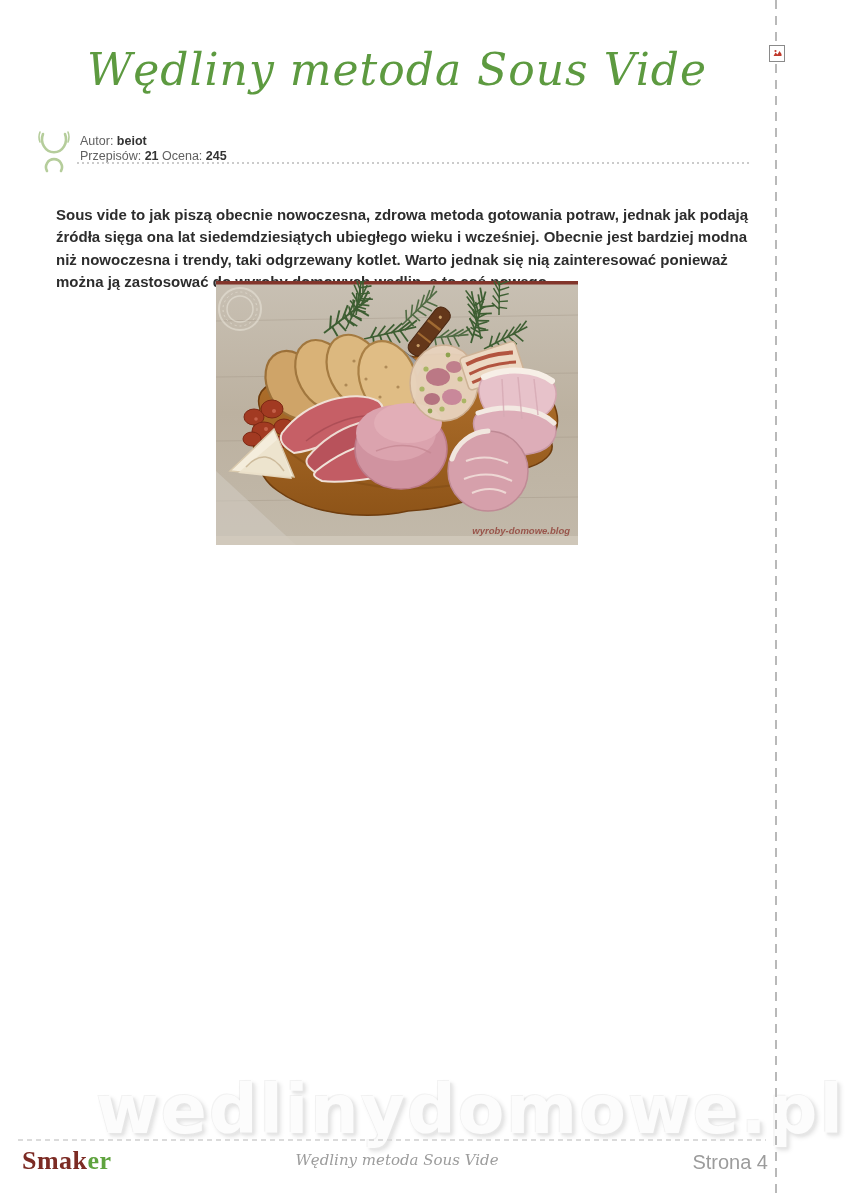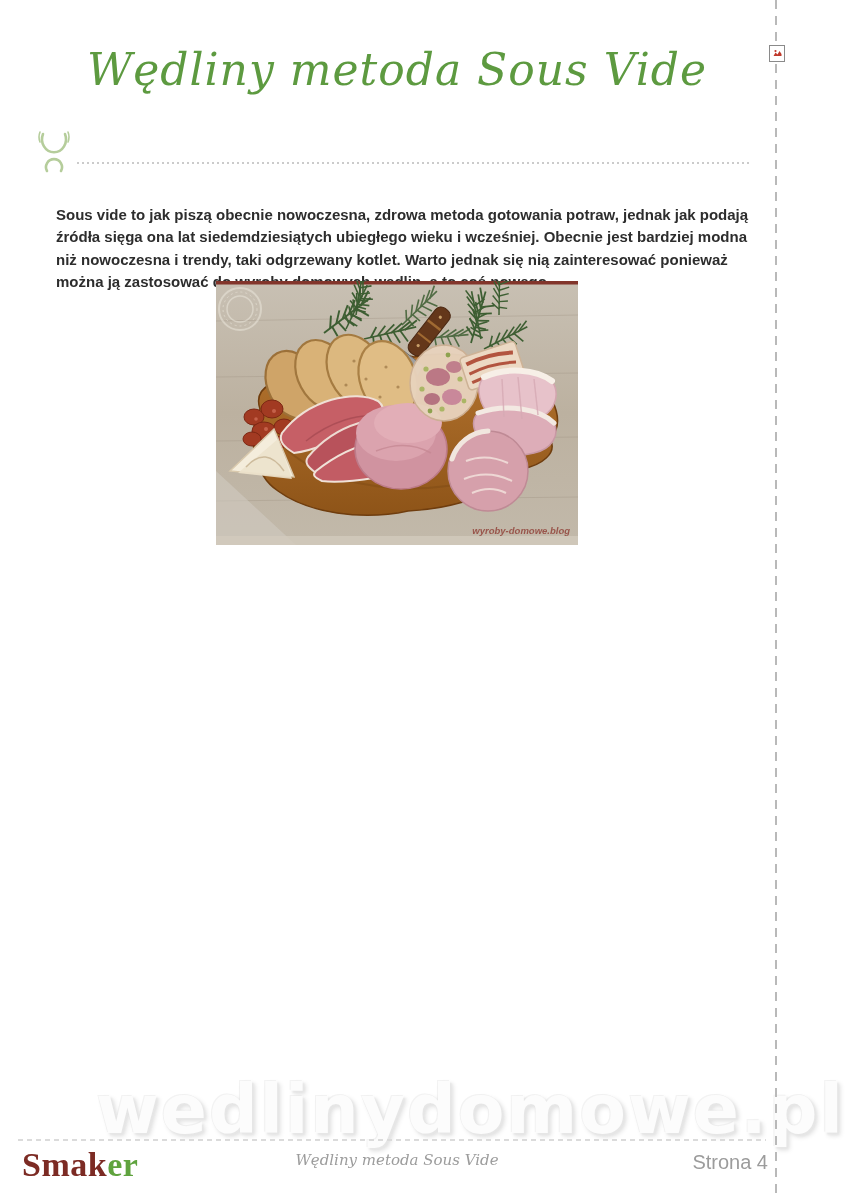--- a/index.html
+++ b/index.html
@@ -22,21 +22,21 @@
   .photo{position:absolute;left:216px;top:281px;width:362px;height:264px;display:block;}
   
   .site-watermark{position:absolute;left:96px;top:1070px;width:700px;white-space:nowrap;
         font-family:"DejaVu Sans",sans-serif;font-weight:bold;font-size:68px;letter-spacing:2px;
         color:#fcfcfc;z-index:1;
         text-shadow:2px 2px 2px #e6e6e6,3px 3px 5px #dedede,-1px -1px 0 #f3f3f3;text-align:center;}
   
   .footer-divider{position:absolute;left:18px;top:1139px;width:748px;height:2px;z-index:2;
         background:repeating-linear-gradient(to right,#dbdbdb 0 5px,transparent 5px 9px);}
   .footer-logo{position:absolute;left:22px;top:1146px;z-index:2;
-        font-family:"Liberation Serif",serif;font-size:34px;font-weight:600;letter-spacing:.5px;}
+        font-family:"Liberation Serif",serif;font-size:26px;font-weight:600;letter-spacing:.5px;}
   .logo-smak{color:#7c2b24;}
   .logo-er{color:#5fa33e;}
   .footer-title{position:absolute;left:0;top:1151px;width:794px;text-align:center;z-index:2;
         font-family:"DejaVu Serif",serif;font-style:italic;font-size:15px;color:#9c9c9c;}
   .page-number{position:absolute;right:80px;top:1151px;font-size:20px;color:#9c9c9c;z-index:2;}
   
   .vline{position:absolute;left:775px;top:0;width:2px;height:1200px;z-index:3;
         background:repeating-linear-gradient(to bottom,#b9b9b9 0 9px,transparent 9px 16px);}
   
   .broken-icon{position:absolute;left:769px;top:45px;width:14px;height:15px;background:#fff;
@@ -50,20 +50,32 @@
   <h1 class="page-title">Wędliny metoda Sous Vide</h1>
 
   <svg class="avatar" viewBox="0 0 36 46" aria-hidden="true">
     <g fill="none" stroke="#b5cd9b" stroke-width="2.6" stroke-linecap="round">
       <path d="M7,4 a12,13 0 1 0 22,0"></path>
       <path d="M4,2 q-2,5 0,10" stroke-width="1.6"></path>
       <path d="M32,2 q2,5 0,10" stroke-width="1.6"></path>
       <path d="M11,41 a8,8 0 1 1 14,0"></path>
     </g>
   </svg>
+  <div class="author-text">
+    <div>
+      <span>Autor:</span>
+      <b>beiot</b>
+    </div>
+    <div>
+      <span>Przepisów:</span>
+      <b>21</b>
+      <span>Ocena:</span>
+      <b>245</b>
+    </div>
+  </div>
   <div class="author-divider"></div>
 
   <p class="intro">Sous vide to jak piszą obecnie nowoczesna, zdrowa metoda gotowania potraw, jednak jak podają źródła sięga ona lat siedemdziesiątych ubiegłego wieku i wcześniej. Obecnie jest bardziej modna niż nowoczesna i trendy, taki odgrzewany kotlet. Warto jednak się nią zainteresować ponieważ można ją zastosować do wyroby domowych wędlin, a to coś nowego.</p>
 
   <svg class="photo" viewBox="0 0 362 264" aria-hidden="true">
     <defs>
       <linearGradient id="wood" x1="0" y1="0" x2="0" y2="1">
         <stop offset="0" stop-color="#c8c0b3"></stop>
         <stop offset="0.5" stop-color="#bcb1a0"></stop>
         <stop offset="1" stop-color="#c2b9aa"></stop>

